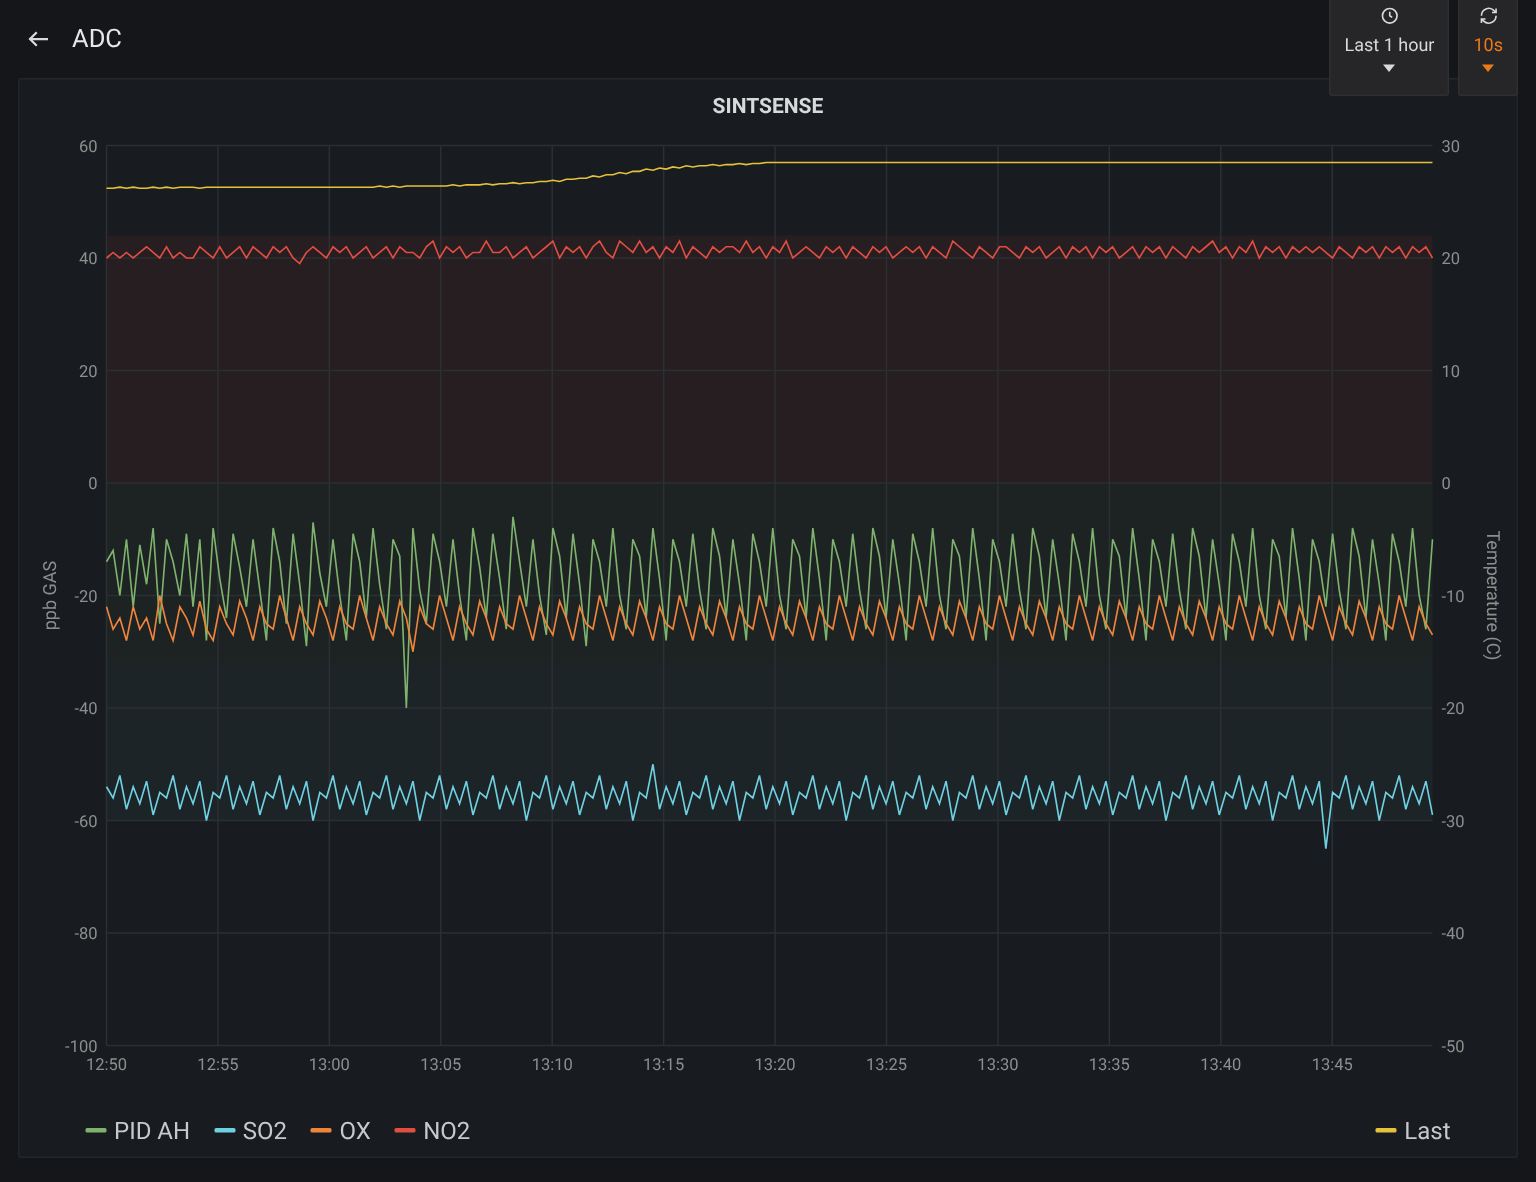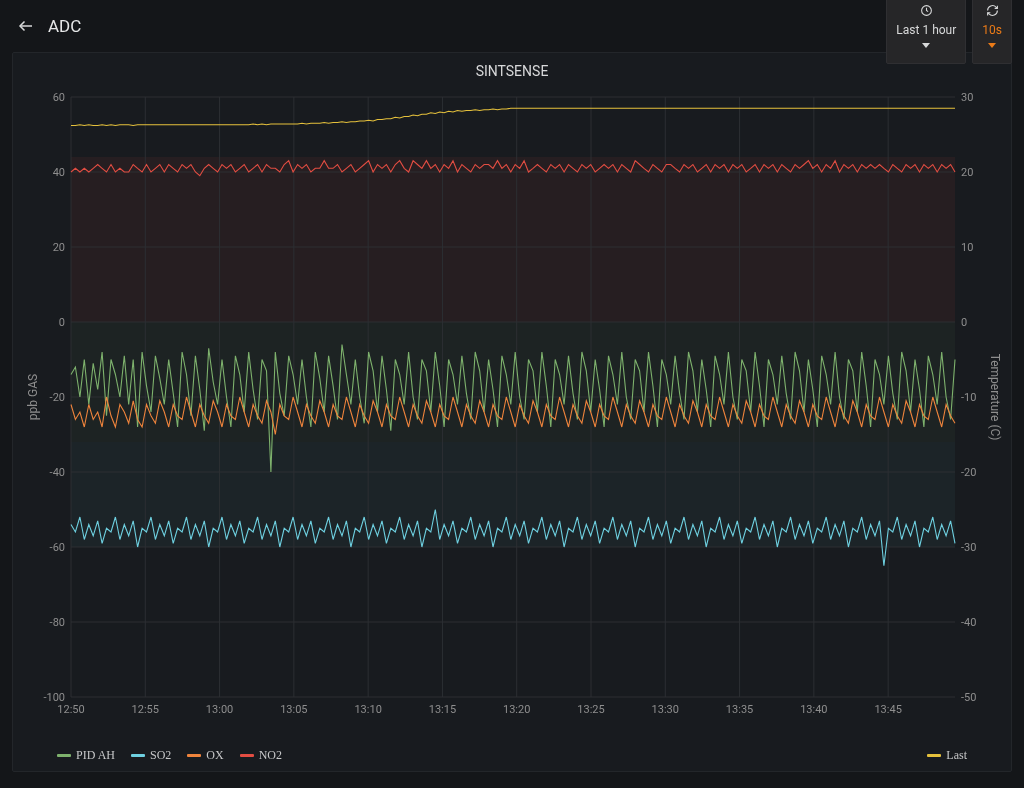--- a/index.html
+++ b/index.html
@@ -68,41 +68,40 @@
     border-radius: 2px;
     height: 720px;
     display: flex;
     flex-direction: column;
     box-sizing: border-box;
   }
   .panel-title {
     text-align: center;
     padding: 10px 0 4px 0;
     font-size: 14px;
-    font-weight: 400;
+    font-weight: 700;
     color: #d8d9da;
   }
   .chart-area {
     flex: 1 1 auto;
     position: relative;
     padding: 4px 10px 8px 10px;
   }
   svg { display: block; }
   .grid line { stroke: #2c2f33; stroke-width: 1; }
   .axis text { fill: #8e8e8e; font-size: 11px; }
   .axis-title text { fill: #8e8e8e; font-size: 12px; }
   .series path { fill: none; stroke-width: 1.1; }
   .legend-row {
     display: flex;
     align-items: center;
     padding: 4px 14px 8px 44px;
     gap: 16px;
-    font-size: 12px;
+    font-size: 16px;
     color: #c7c8c9;
-    font-family: Liberation Serif, serif;
   }
   .legend-item { display: flex; align-items: center; gap: 5px; cursor: pointer; }
   .legend-dash {
     width: 14px; height: 3px; border-radius: 1px;
     background: currentColor;
     display: inline-block;
   }
   .legend-right { margin-left: auto; margin-right: 30px; }
 </style>
 </head>

